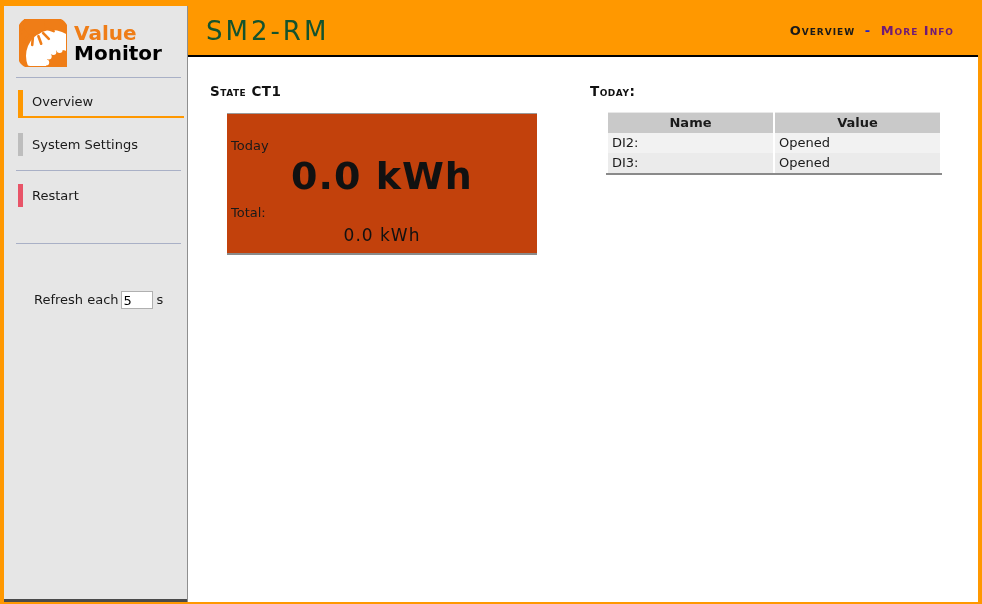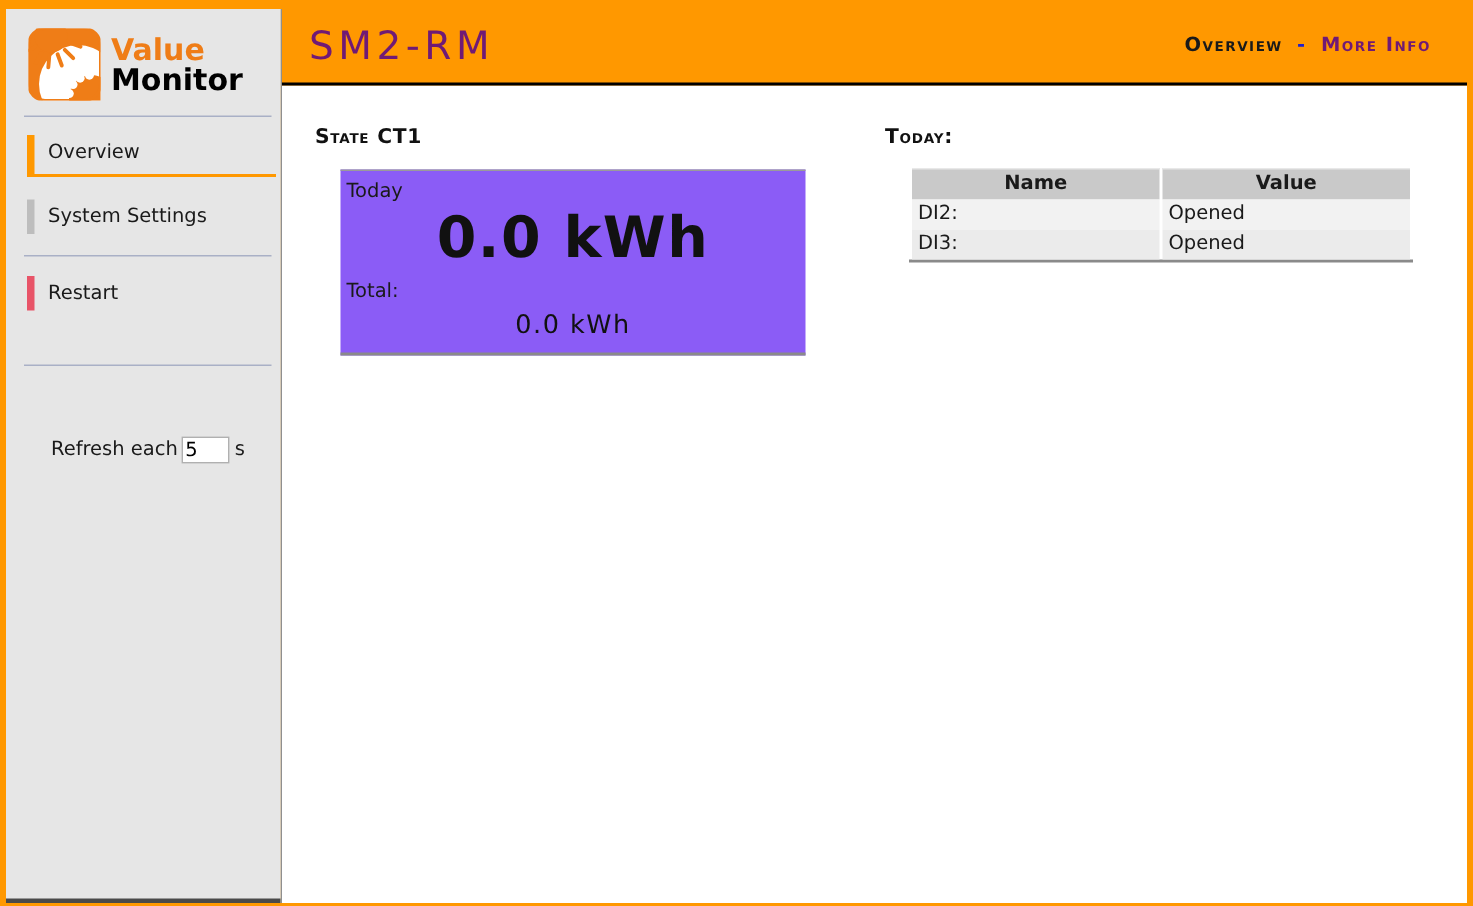--- a/index.html
+++ b/index.html
@@ -62,43 +62,43 @@
     min-width:0;
   }
   .header {
     height:49px; flex:0 0 49px;
     background:#ff9800;
     border-bottom:2px solid #000;
     display:flex; align-items:center; justify-content:space-between;
     padding:0 24px 0 18px;
   }
   .header-title {
-    color:#701a75; font-size:26px; letter-spacing:3px; font-weight:normal;
+    color:#14532d; font-size:26px; letter-spacing:3px; font-weight:normal;
   }
   .header-nav {
     font-size:13px; font-weight:bold; font-variant:small-caps;
     letter-spacing:1px;
   }
   .nav-overview { color:#1a1a1a; cursor:pointer; }
   .nav-sep      { color:#2121cc; margin:0 4px; }
   .nav-moreinfo { color:#701a75; cursor:pointer; }
 
   .content { position:relative; flex:1; }
 
   .section-heading {
     margin:0; font-size:13.5px; font-weight:bold;
     font-variant:small-caps; letter-spacing:0.5px; color:#111;
   }
 
   .section-state { position:absolute; left:22px; top:26px; width:346px; }
   .state-box {
     margin:14px 0 0 17px; width:310px; box-sizing:border-box;
-    background:#8b5cf6;
+    background:#c2410c;
     border-top:1px solid #9a9a9a; border-bottom:2px solid #8a8a8a;
-    padding:6px 4px 8px;
+    padding:24px 4px 8px;
     font-size:13px;
   }
   .state-today-value {
     font-size:38px; font-weight:bold; text-align:center;
     letter-spacing:1px; margin:1px 0 7px; color:#111;
   }
   .state-total-value {
     font-size:17px; text-align:center; letter-spacing:1px;
     margin-top:5px; color:#111;
   }

